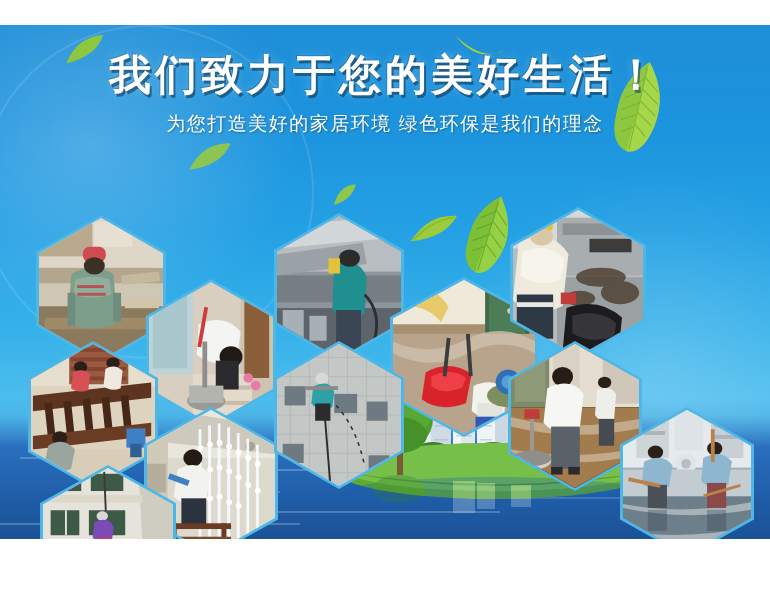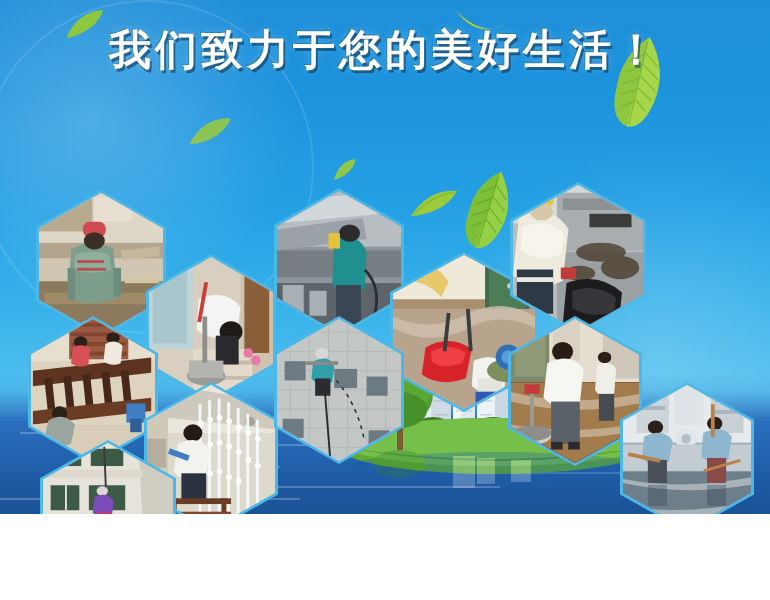--- a/index.html
+++ b/index.html
@@ -3,20 +3,21 @@
 <meta charset="utf-8">
 <style>
   html,body{margin:0;padding:0;}
   body{
     width:770px;height:600px;overflow:hidden;
     font-family:"Liberation Sans","DejaVu Sans",sans-serif;
   }
   #stage{
     position:relative;width:770px;height:514px;overflow:hidden;
     background:linear-gradient(180deg,#1f8fd8 0%,#1c93dd 18%,#24a0e4 40%,#37b2ea 60%,#55c2ef 78%,#86d6f4 92%,#b9e7f8 100%);
+    margin-top:25px;
   }
   
   .glow{position:absolute;border-radius:50%;pointer-events:none;}
   .glow-a{left:-120px;top:-60px;width:420px;height:360px;
     background:radial-gradient(ellipse at center,rgba(255,255,255,.22),rgba(255,255,255,0) 70%);}
   .glow-b{right:-100px;top:140px;width:420px;height:420px;
     background:radial-gradient(ellipse at center,rgba(255,255,255,.18),rgba(255,255,255,0) 70%);}
   .streak{position:absolute;left:-20px;top:0px;width:330px;height:330px;
     border:2px solid rgba(255,255,255,.12);border-radius:50%;transform:rotate(18deg);pointer-events:none;}
 
@@ -585,15 +586,16 @@
     <path d="M20 2 q22 26 16 54 q-6 26 -20 26 Z" fill="#95d145"></path>
     <g stroke="#629c26" stroke-width="1" opacity=".8" fill="none">
       <path d="M19 8 L18 80"></path>
       <path d="M19 18 L6 28 M19 30 L5 40 M19 42 L5 52 M19 54 L7 62"></path>
       <path d="M19 16 L33 28 M19 28 L35 40 M19 40 L35 52 M19 52 L32 62"></path>
     </g>
   </svg>
 
   <div class="titlewrap">
     <h1 class="headline">我们致力于您的美好生活！</h1>
+    <p class="subhead">为您打造美好的家居环境 绿色环保是我们的理念</p>
   </div>
 
 </div>
 
 </body></html>

